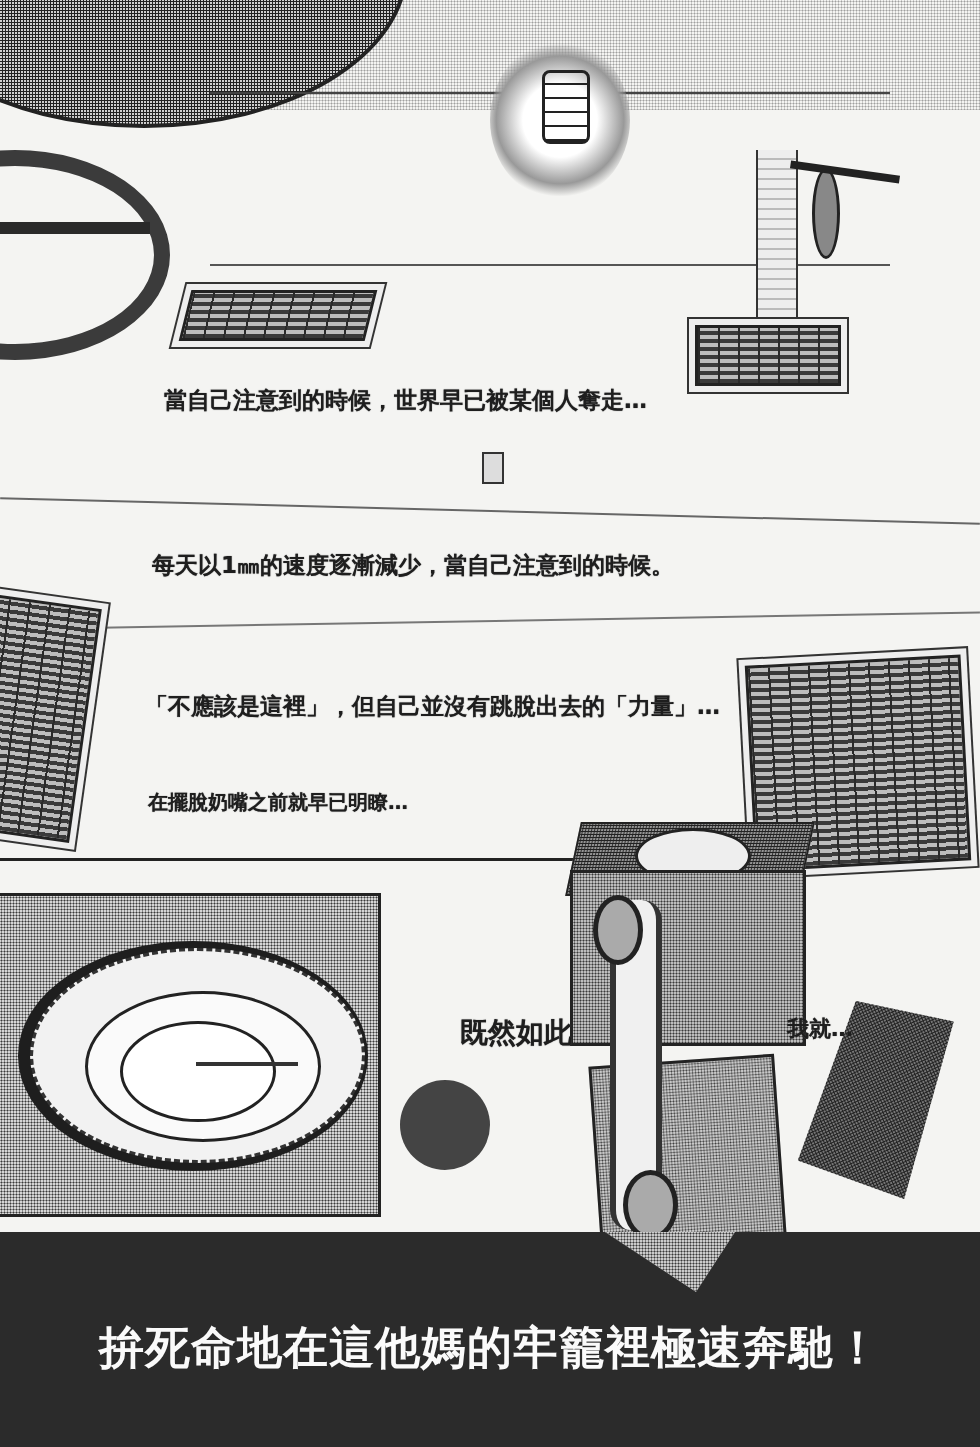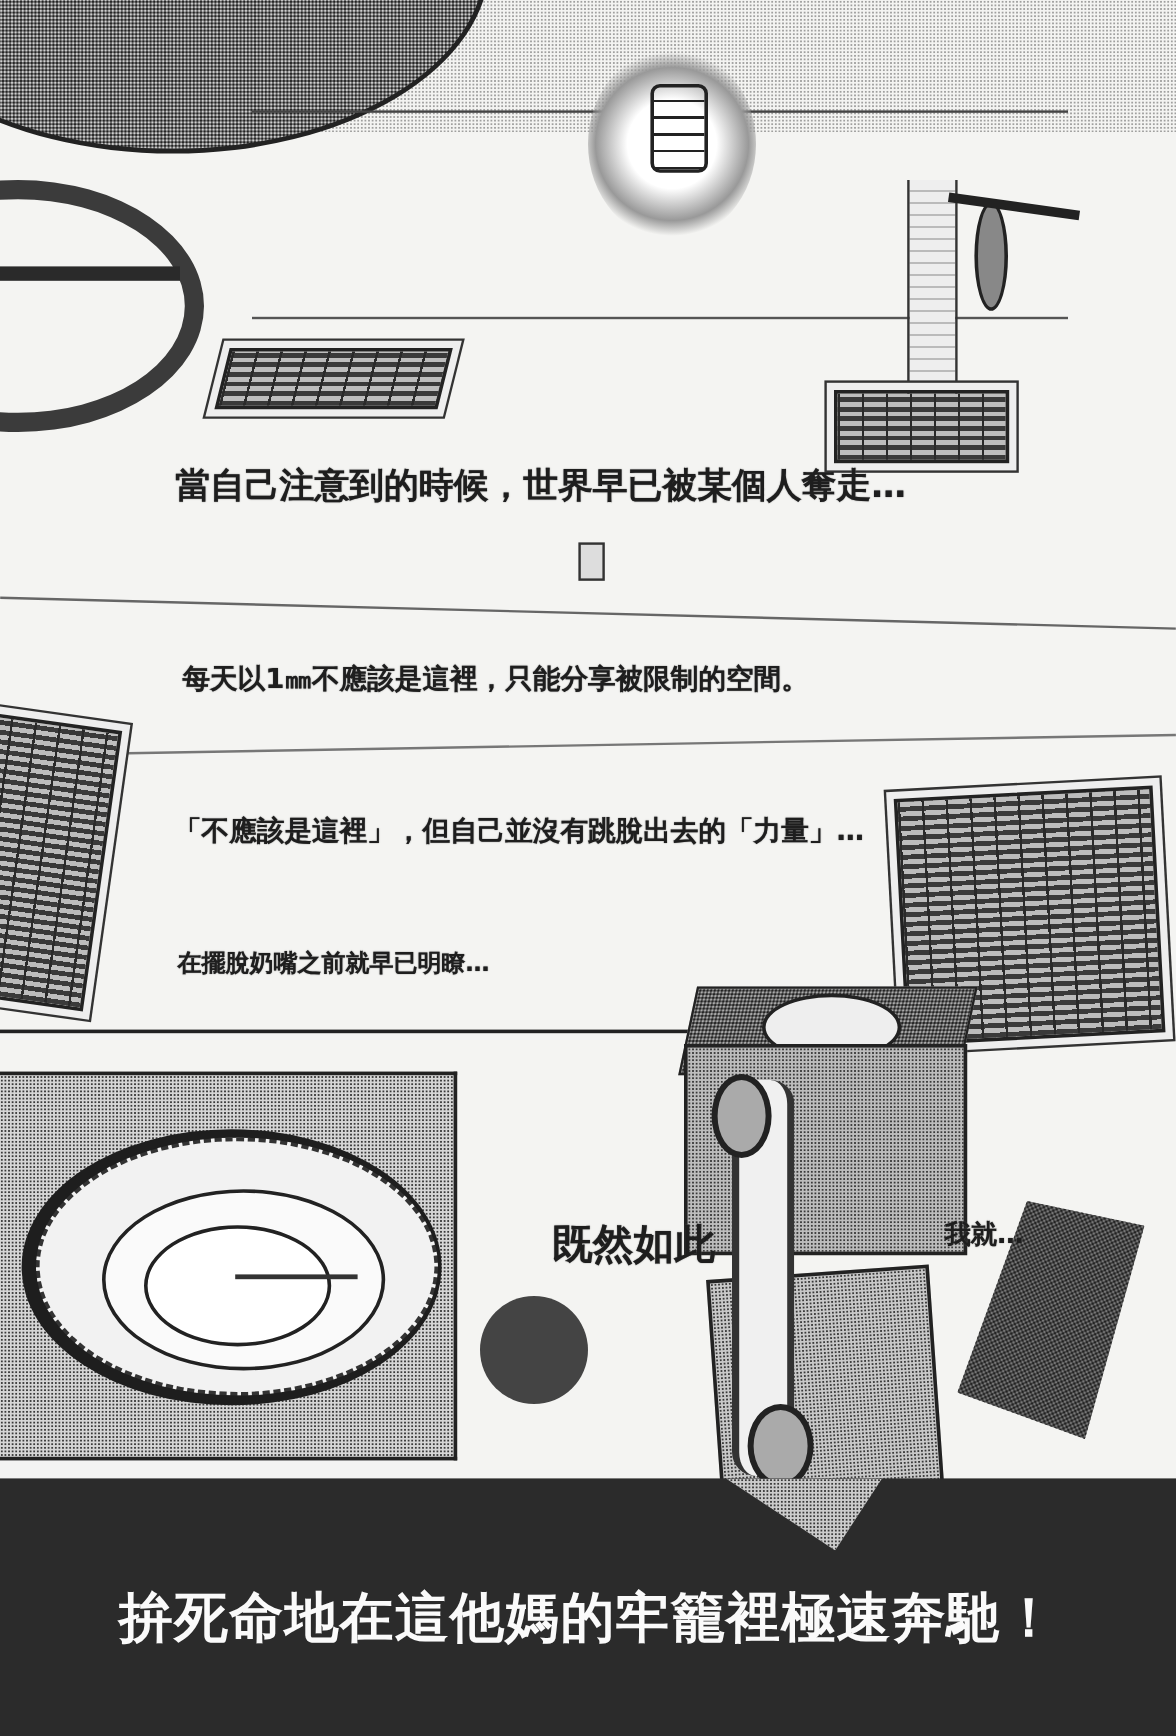--- a/index.html
+++ b/index.html
@@ -48,23 +48,23 @@
   <div class="abs" style="left:0;top:510px;width:980px;height:2px;background:#666;transform:rotate(1.5deg);"></div>
   <div class="abs" style="left:0;top:620px;width:980px;height:2px;background:#777;transform:rotate(-1deg);"></div>
 
   <div class="abs grate" style="left:-30px;top:600px;width:110px;height:230px;transform:rotate(8deg);"></div>
 
   <div class="abs grate" style="left:750px;top:660px;width:210px;height:200px;transform:rotate(-3deg);"></div>
 
   <div class="abs" style="left:0;top:858px;width:620px;height:3px;background:#222;"></div>
 </div>
 
-<div class="caption" style="left:146px;top:385px;font-size:29px;text-align:right;">當自己注意到的時候，世界早已被某個人奪走…</div>
-<div class="caption" style="left:152px;top:550px;font-size:23px;">每天以1㎜不應該是這裡，只能分享被限制的空間。</div>
-<div class="caption" style="left:145px;top:677px;font-size:23px;">「不應該是這裡」，但自己並沒有跳脫出去的「力量」…</div>
+<div class="caption" style="left:164px;top:385px;font-size:23px;text-align:right;">當自己注意到的時候，世界早已被某個人奪走…</div>
+<div class="caption" style="left:152px;top:550px;font-size:23px;">每天以1㎜的速度逐漸減少，當自己注意到的時候。</div>
+<div class="caption" style="left:145px;top:691px;font-size:23px;">「不應該是這裡」，但自己並沒有跳脫出去的「力量」…</div>
 <div class="caption" style="left:148px;top:789px;font-size:20px;">在擺脫奶嘴之前就早已明瞭…</div>
 
 <div class="abs halftone" style="left:0;top:893px;width:378px;height:318px;border:3px solid #222;border-left:none;background-color:#d6d6d6;overflow:hidden;">
   <div class="abs" style="left:18px;top:45px;width:350px;height:230px;border-radius:50%;background:#1e1e1e;"></div>
   <div class="abs" style="left:30px;top:52px;width:335px;height:215px;border-radius:50%;background:#f2f2f2;
               border:3px dashed #333;box-sizing:border-box;"></div>
   <div class="abs" style="left:85px;top:95px;width:230px;height:145px;border-radius:50%;border:3px solid #222;background:#fafafa;"></div>
   <div class="abs" style="left:120px;top:125px;width:150px;height:95px;border-radius:50%;border:3px solid #222;background:#fff;"></div>
   <div class="abs" style="left:196px;top:166px;width:102px;height:4px;background:#333;"></div>
 </div>
@@ -79,18 +79,18 @@
   <div class="abs halftone" style="left:30px;top:250px;width:180px;height:190px;border:3px solid #222;background-color:#c8c8c8;transform:rotate(-4deg);"></div>
 
   <div class="abs" style="left:45px;top:90px;width:40px;height:330px;border-left:6px solid #333;border-right:6px solid #333;border-radius:20px;background:#f0f0f0;"></div>
   <div class="abs" style="left:28px;top:85px;width:40px;height:60px;border-radius:50%;border:5px solid #222;background:#aaa;"></div>
   <div class="abs" style="left:58px;top:360px;width:45px;height:60px;border-radius:50%;border:5px solid #222;background:#aaa;"></div>
 </div>
 
 <div class="abs halftone-dense" style="left:780px;top:1000px;width:200px;height:200px;background-color:#777;transform:rotate(-25deg);clip-path:polygon(0 60%,60% 0,100% 30%,40% 100%);"></div>
 <div class="abs" style="left:400px;top:1080px;width:90px;height:90px;border-radius:50%;background:#444;"></div>
 
-<div class="caption" style="left:460px;top:1014px;font-size:34px;">既然如此</div>
+<div class="caption" style="left:460px;top:1014px;font-size:28px;">既然如此</div>
 <div class="caption" style="left:787px;top:1014px;font-size:22px;">我就…</div>
 
 <div class="banner"></div>
 <div class="abs halftone" style="left:605px;top:1232px;width:130px;height:60px;background-color:#ccc;clip-path:polygon(0 0,100% 0,70% 100%);"></div>
 <div class="banner-text">拚死命地在這他媽的牢籠裡極速奔馳！</div>
 
 </body></html>

